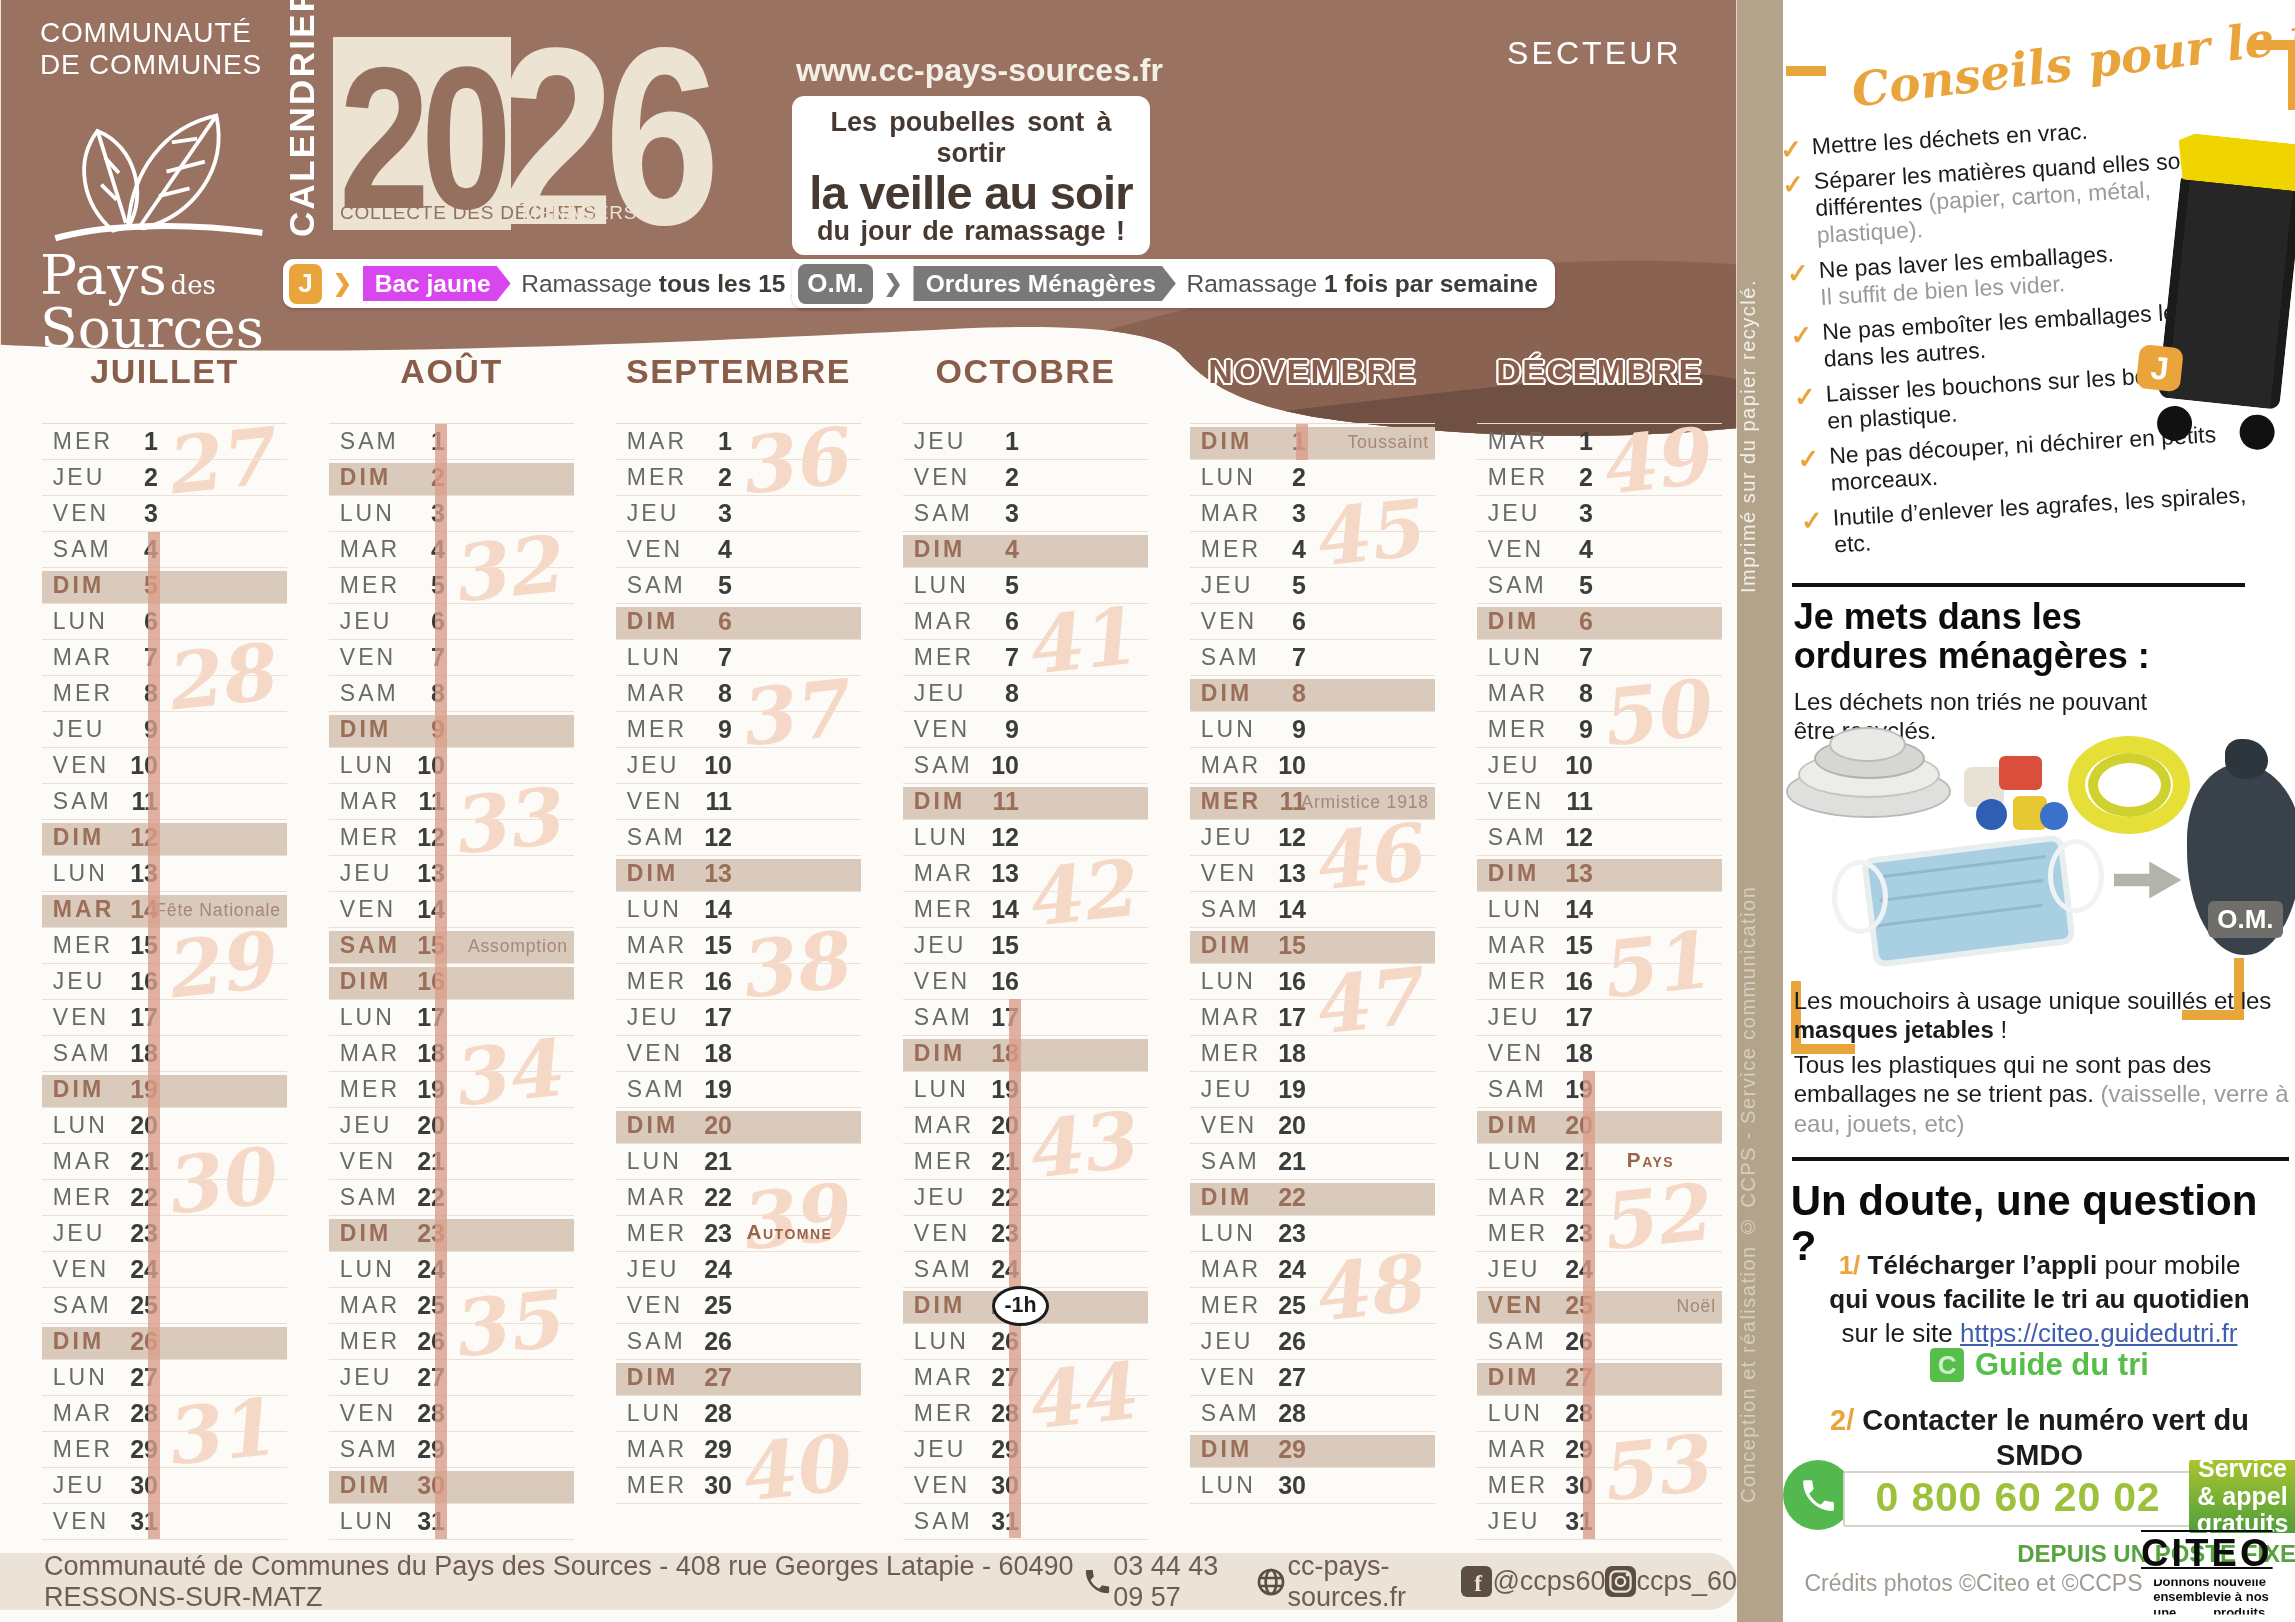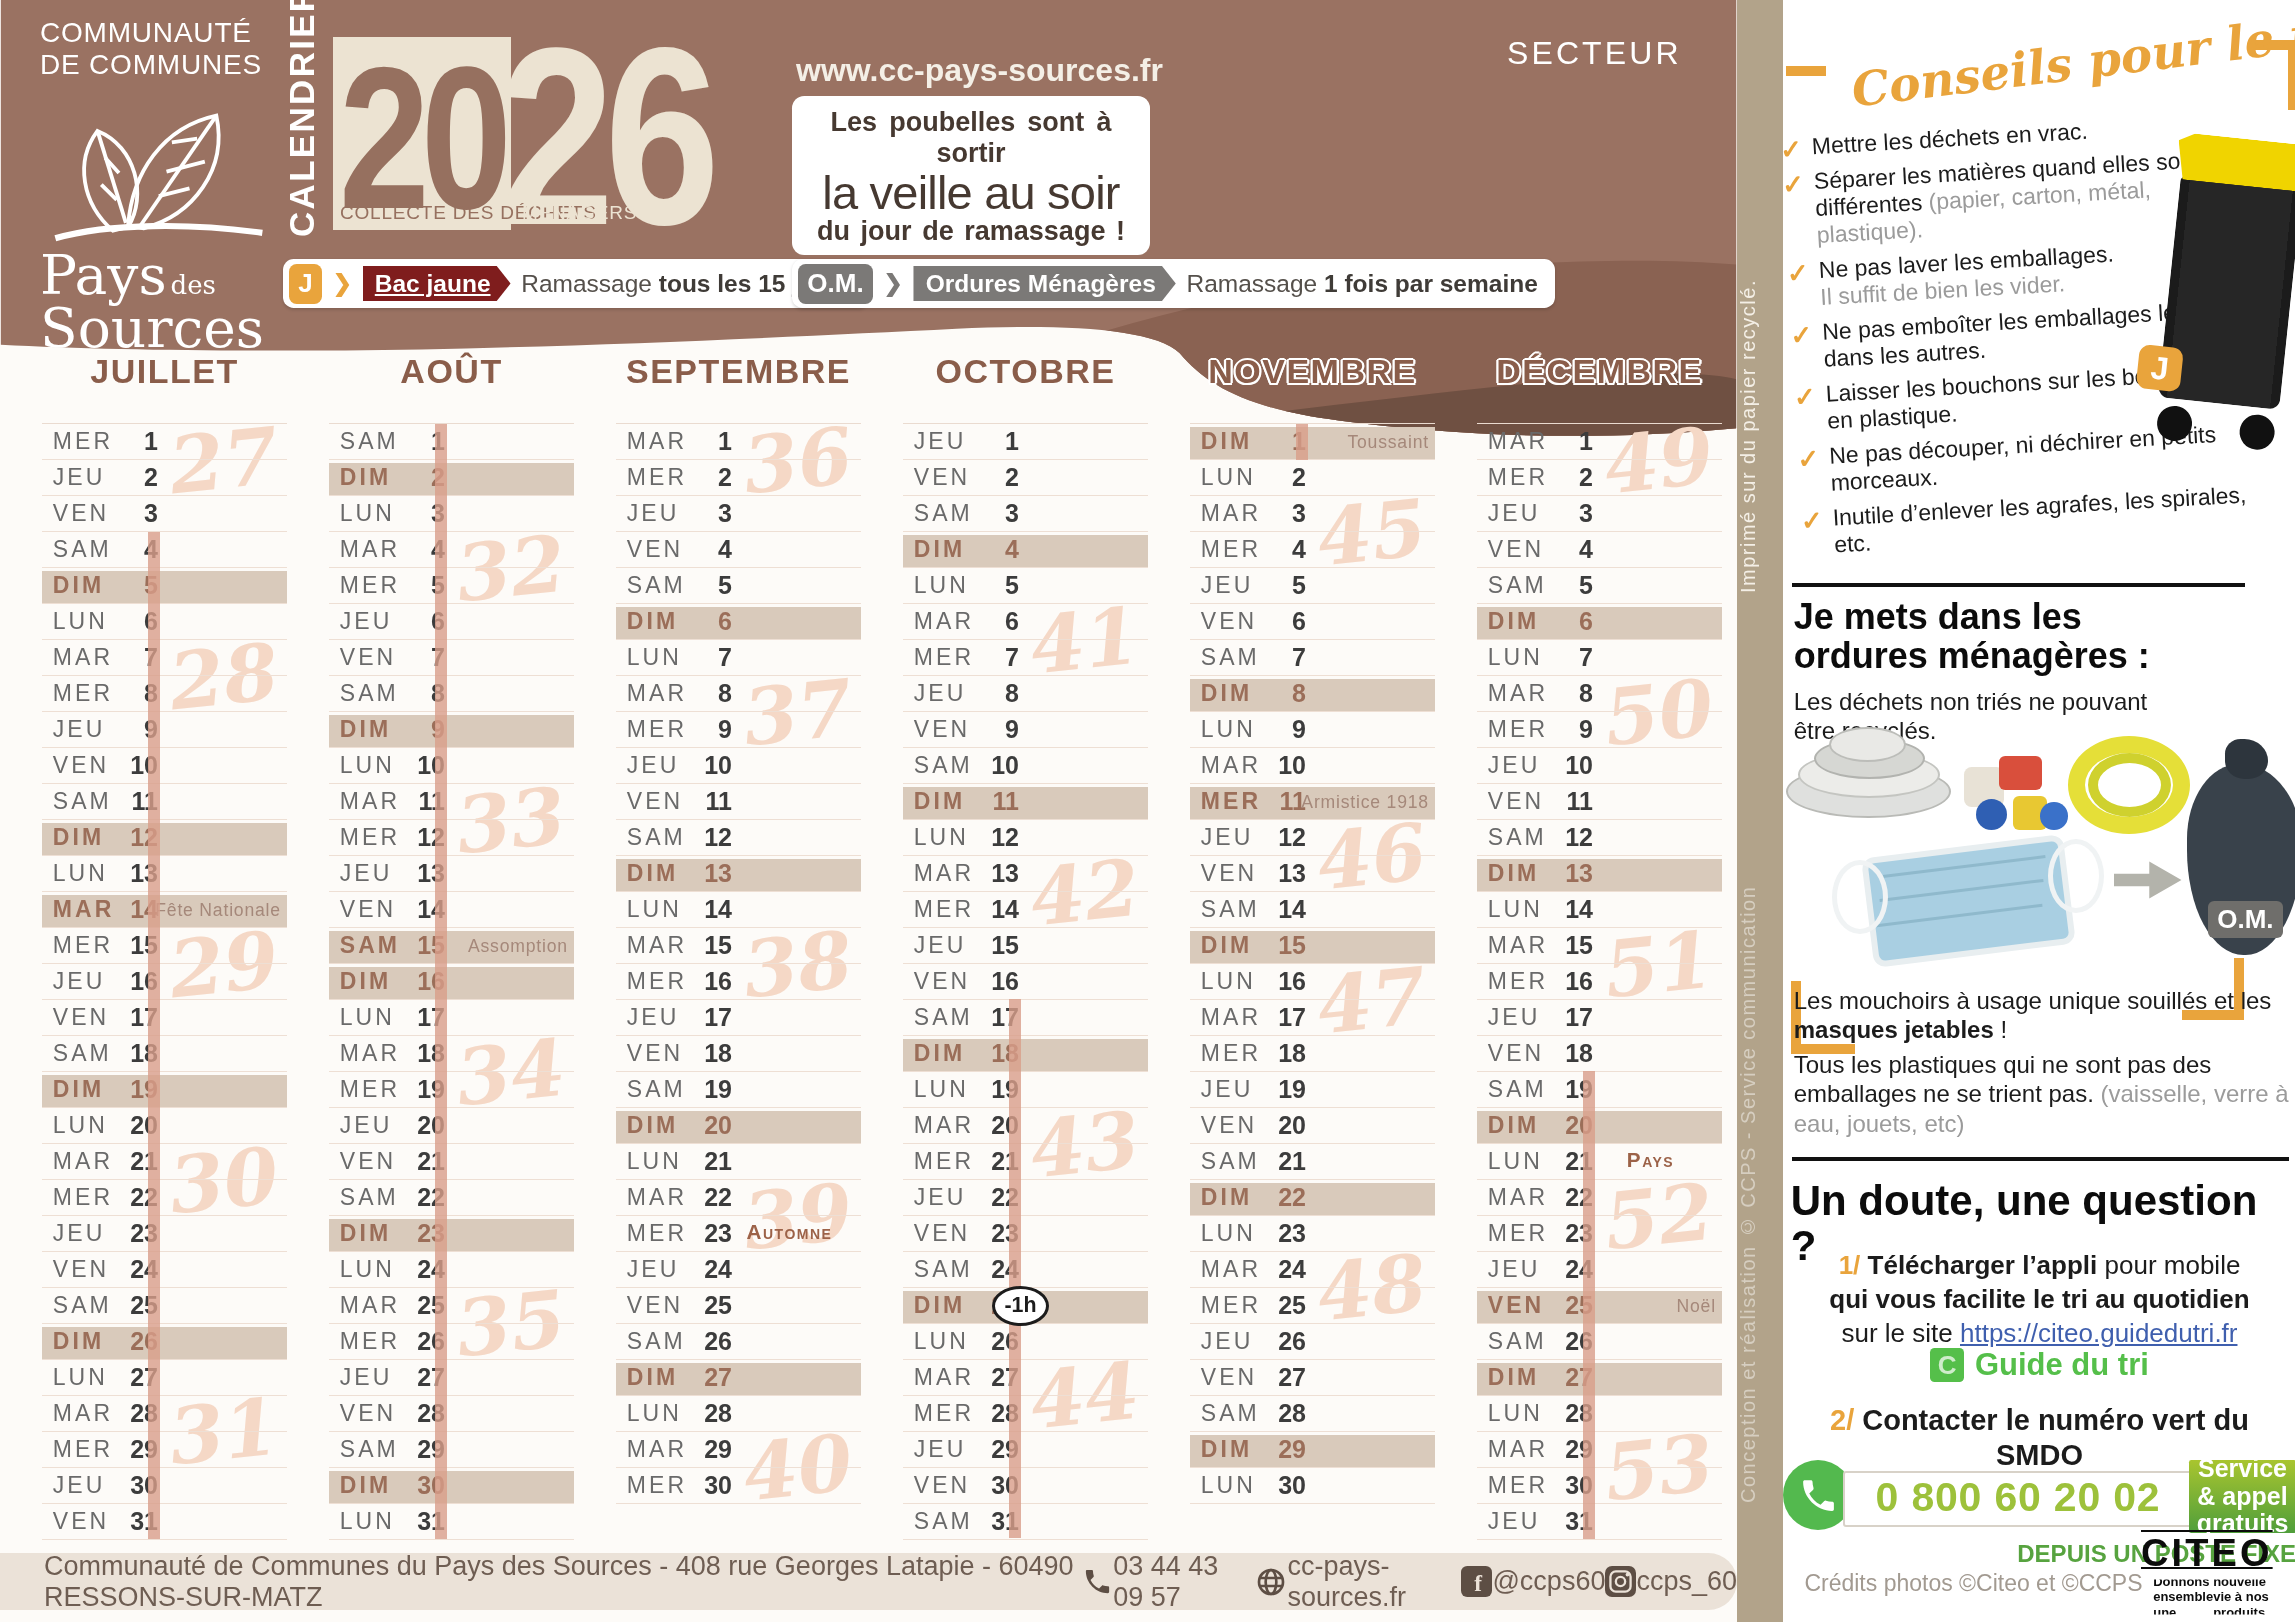--- a/index.html
+++ b/index.html
@@ -20,21 +20,21 @@
   #year20{left:339px;top:21.4px;width:168px;color:#96705f;font-size:199px;font-weight:bold;
       transform:scale(.82,1.02);transform-origin:left top;letter-spacing:-10.7px;}
   #year26{left:499px;top:-9.2px;width:291px;color:#ece3d2;font-size:253px;font-weight:bold;
       transform:scale(.82,1.0);transform-origin:left top;letter-spacing:-12.2px;}
   #collecte1{left:340px;top:202px;font-size:19px;color:#96705f;letter-spacing:0.8px;}
   #collecte2{left:522px;top:202px;font-size:19px;color:#ece3d2;letter-spacing:0.8px;}
   #website{left:796px;top:52px;font-size:32px;font-weight:bold;color:#f4efe6;}
   #notice{left:792px;top:96px;width:358px;height:159px;background:#fff;border-radius:12.2px;
       text-align:center;color:#463931;}
   #notice .l1{font-size:27px;font-weight:bold;margin-top:10.7px;word-spacing:4.6px;}
-  #notice .l2{font-size:47px;font-weight:400;letter-spacing:-0.8px;line-height:1.0;}
+  #notice .l2{font-size:47px;font-weight:700;letter-spacing:-0.8px;line-height:1.0;}
   #notice .l3{font-size:27px;font-weight:bold;word-spacing:3.1px;}
   #secteur{left:1507px;top:35px;font-size:32px;color:#fff;letter-spacing:3.1px;font-weight:400;}
 
   
   .pill{position:absolute;height:49px;background:#fff;border-radius:10.7px;display:flex;align-items:center;
         padding:0 17px 0 6.1px;gap:10.7px;box-shadow:0 1.5px 3.1px rgba(0,0,0,.15);}
   .badge{height:40px;border-radius:7.7px;color:#fff;font-weight:bold;display:flex;align-items:center;
         justify-content:center;font-size:26px;padding:0 9.2px;}
   .chev{font-size:23px;font-weight:bold;}
   .tag{height:35px;color:#fff;font-weight:bold;font-size:24.5px;display:flex;align-items:center;
@@ -180,21 +180,21 @@
     <div class="l2">la veille au soir</div>
     <div class="l3">du jour de ramassage !</div>
   </div>
 
   <div class="abs" id="secteur">SECTEUR</div>
 
   <div id="legend">
       <div class="pill" style="left: 283px; top: 259px; min-width: 444px;">
         <div class="badge" style="background: rgb(233, 164, 60);">J</div>
         <span class="chev" style="color: rgb(233, 164, 60);">❯</span>
-        <div class="tag" style="background: #7f1d1d; text-decoration: underline;">Bac jaune</div>
+        <div class="tag" style="background: #d946ef;">Bac jaune</div>
         <div class="legtxt"><span>Ramassage </span><b>tous les 15 jours</b></div>
       </div>
       <div class="pill" style="left: 792px; top: 259px; min-width: 612px;">
         <div class="badge" style="background: rgb(123, 121, 119);">O.M.</div>
         <span class="chev" style="color: rgb(123, 121, 119);">❯</span>
         <div class="tag" style="background: rgb(123, 121, 119);">Ordures Ménagères</div>
         <div class="legtxt"><span>Ramassage </span><b>1 fois par semaine</b></div>
       </div>
     </div>
 

